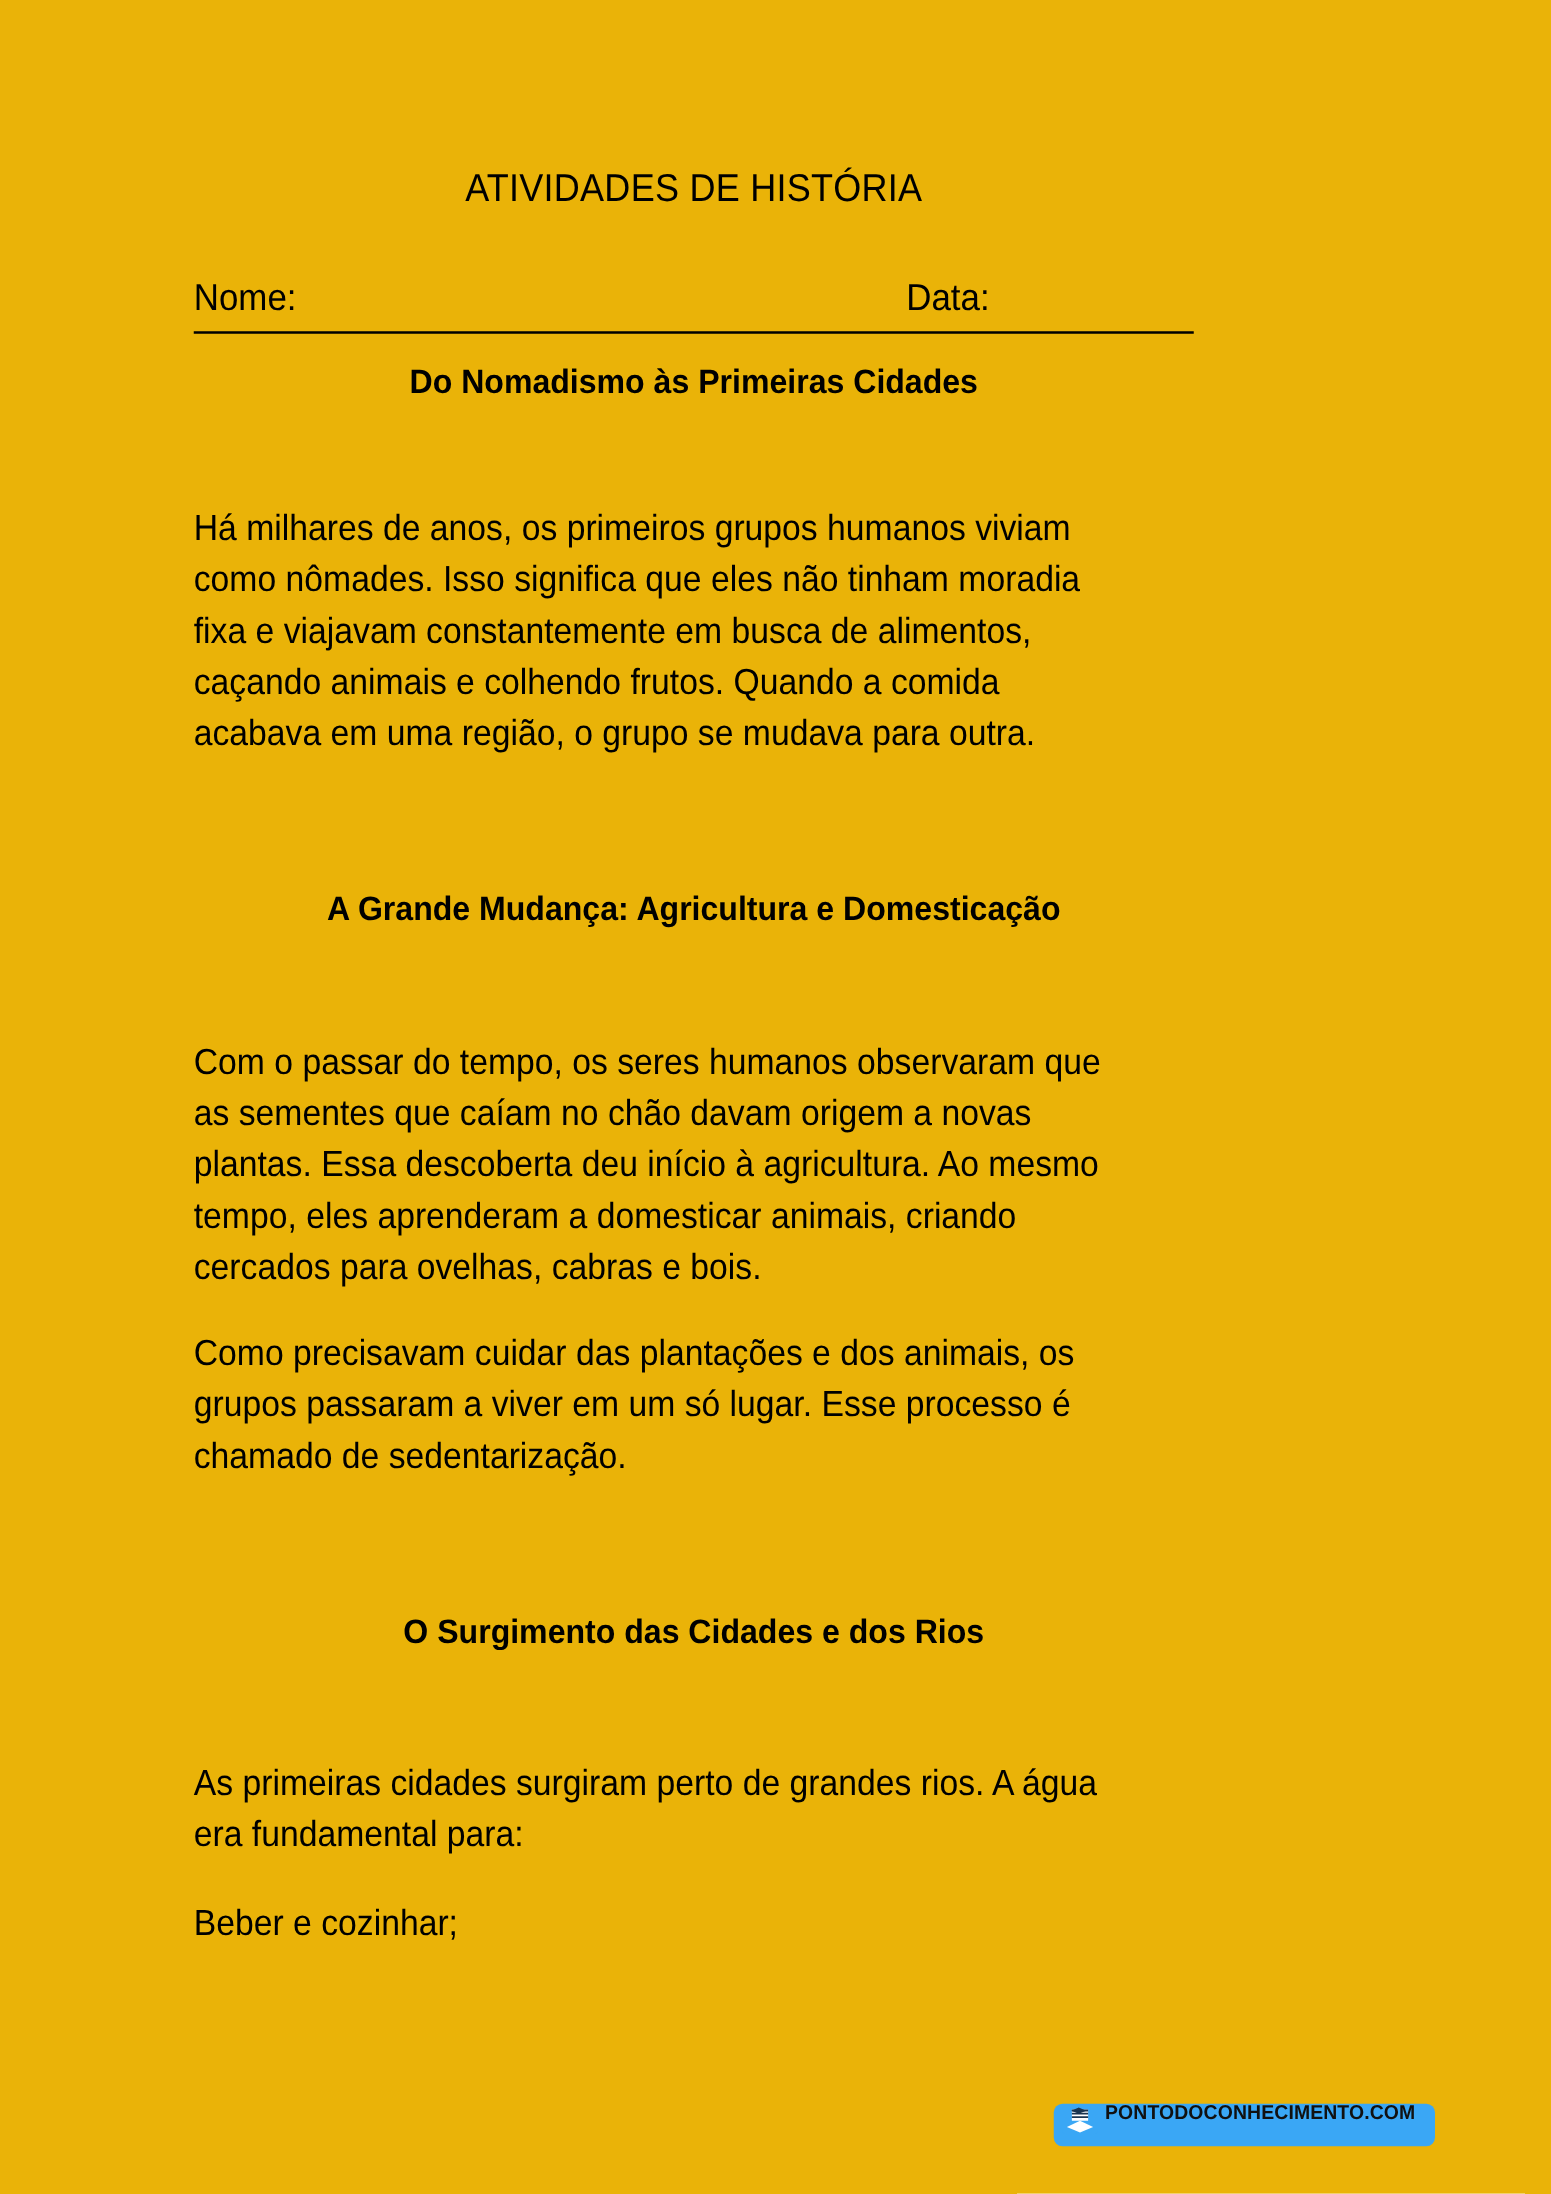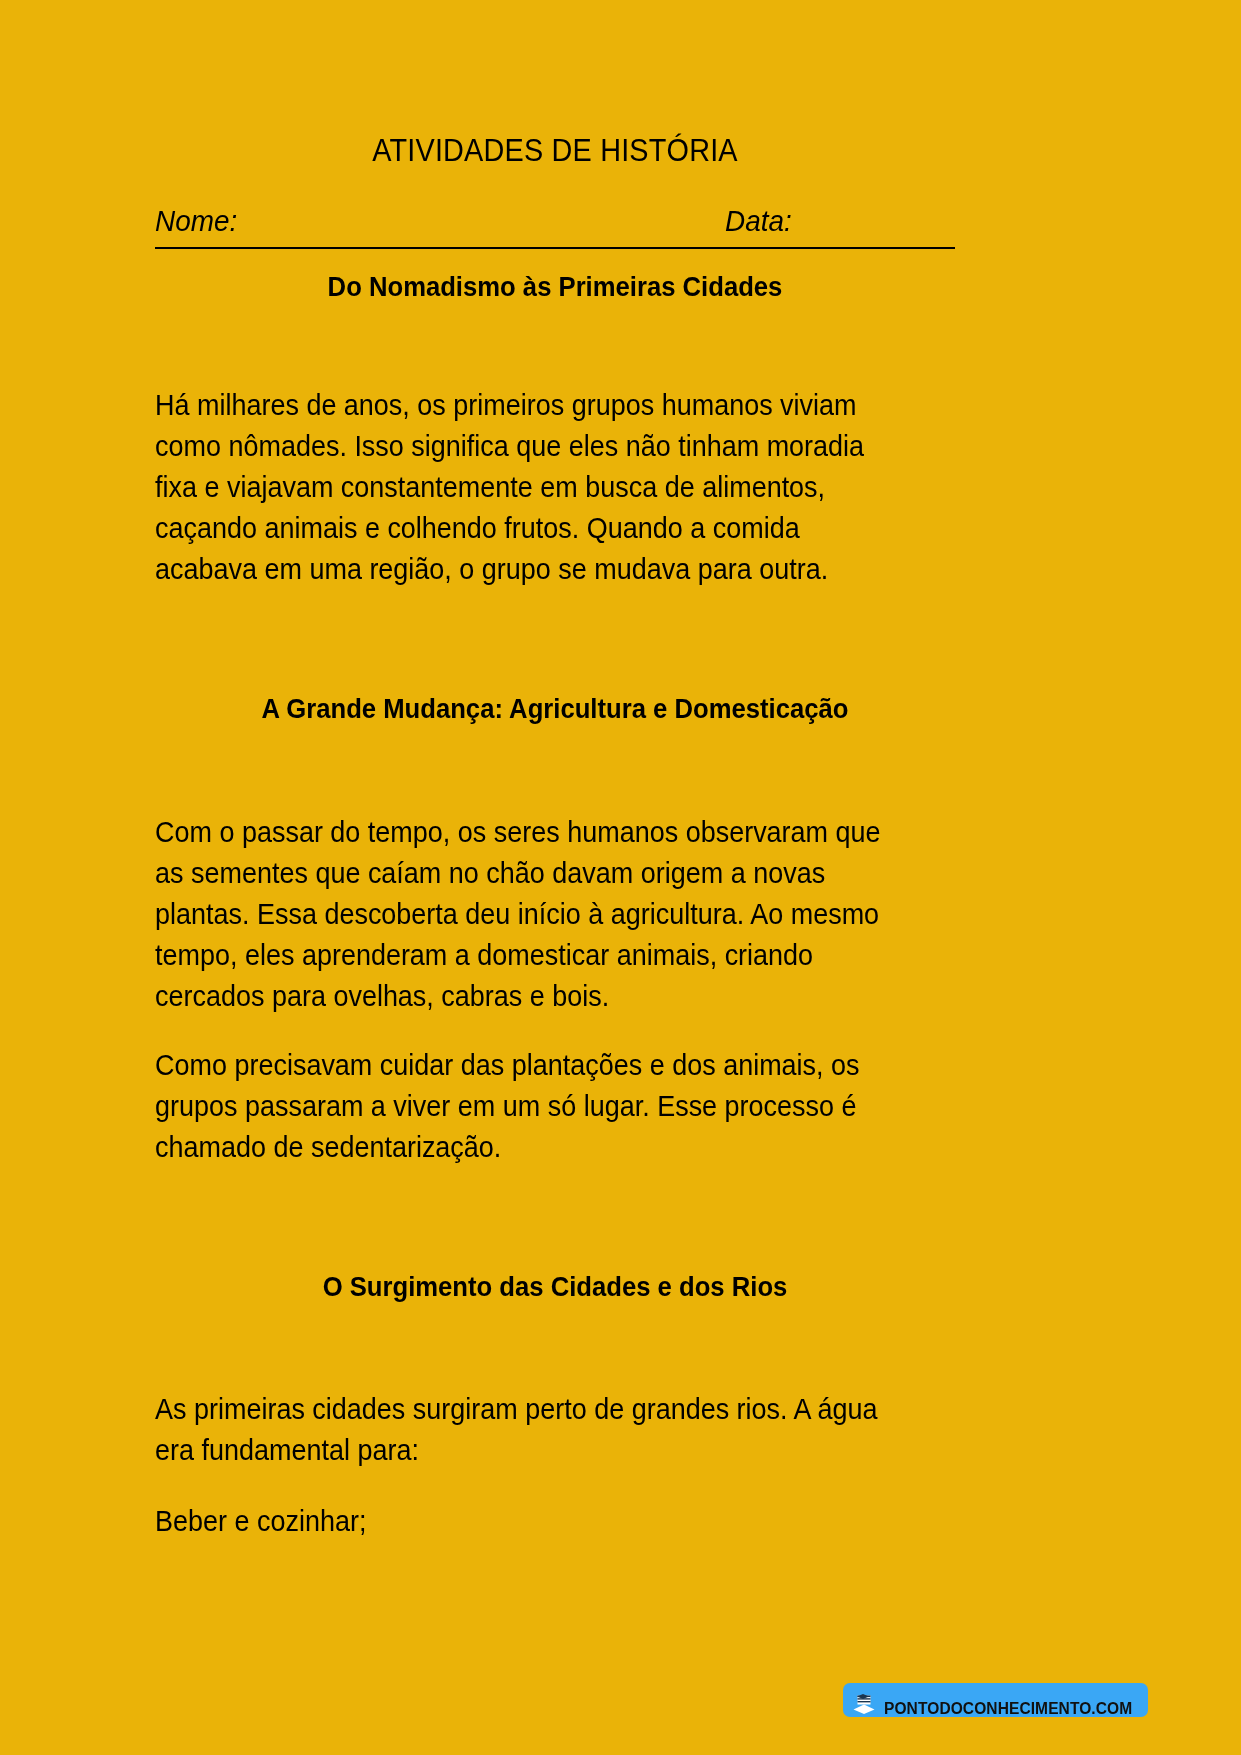--- a/index.html
+++ b/index.html
@@ -42,23 +42,22 @@
     font-weight: 400;
     letter-spacing: 0.2px;
     margin: 0;
     padding-top: 132px;
     transform: scaleX(0.93);
     transform-origin: center top;
   }
 
   .name-date-row {
     position: relative;
-    margin-top: 32px;
+    margin-top: 50px;
     height: 40px;
-    font-style: italic;
   }
   .field-label {
     position: absolute;
     top: 0;
     font-size: 30px;
     line-height: 40px;
     font-weight: 400;
     transform: scaleX(0.93);
     transform-origin: left top;
   }
@@ -102,21 +101,21 @@
   .par-gap-small { margin-top: 28px; }
   .par-gap-tiny  { margin-top: 30px; }
 
   
   .footer-badge {
     position: absolute;
     left: 843px;
     top: 1683px;
     height: 34px;
     display: flex;
-    align-items: flex-end;
+    align-items: flex-start;
     border-radius: 7px;
     background: #3aa7f5;
     padding: 0 8px 0 6px;
     box-sizing: border-box;
   }
   .badge-icon {
     width: 30px;
     height: 26px;
     margin-right: 5px;
     display: block;

